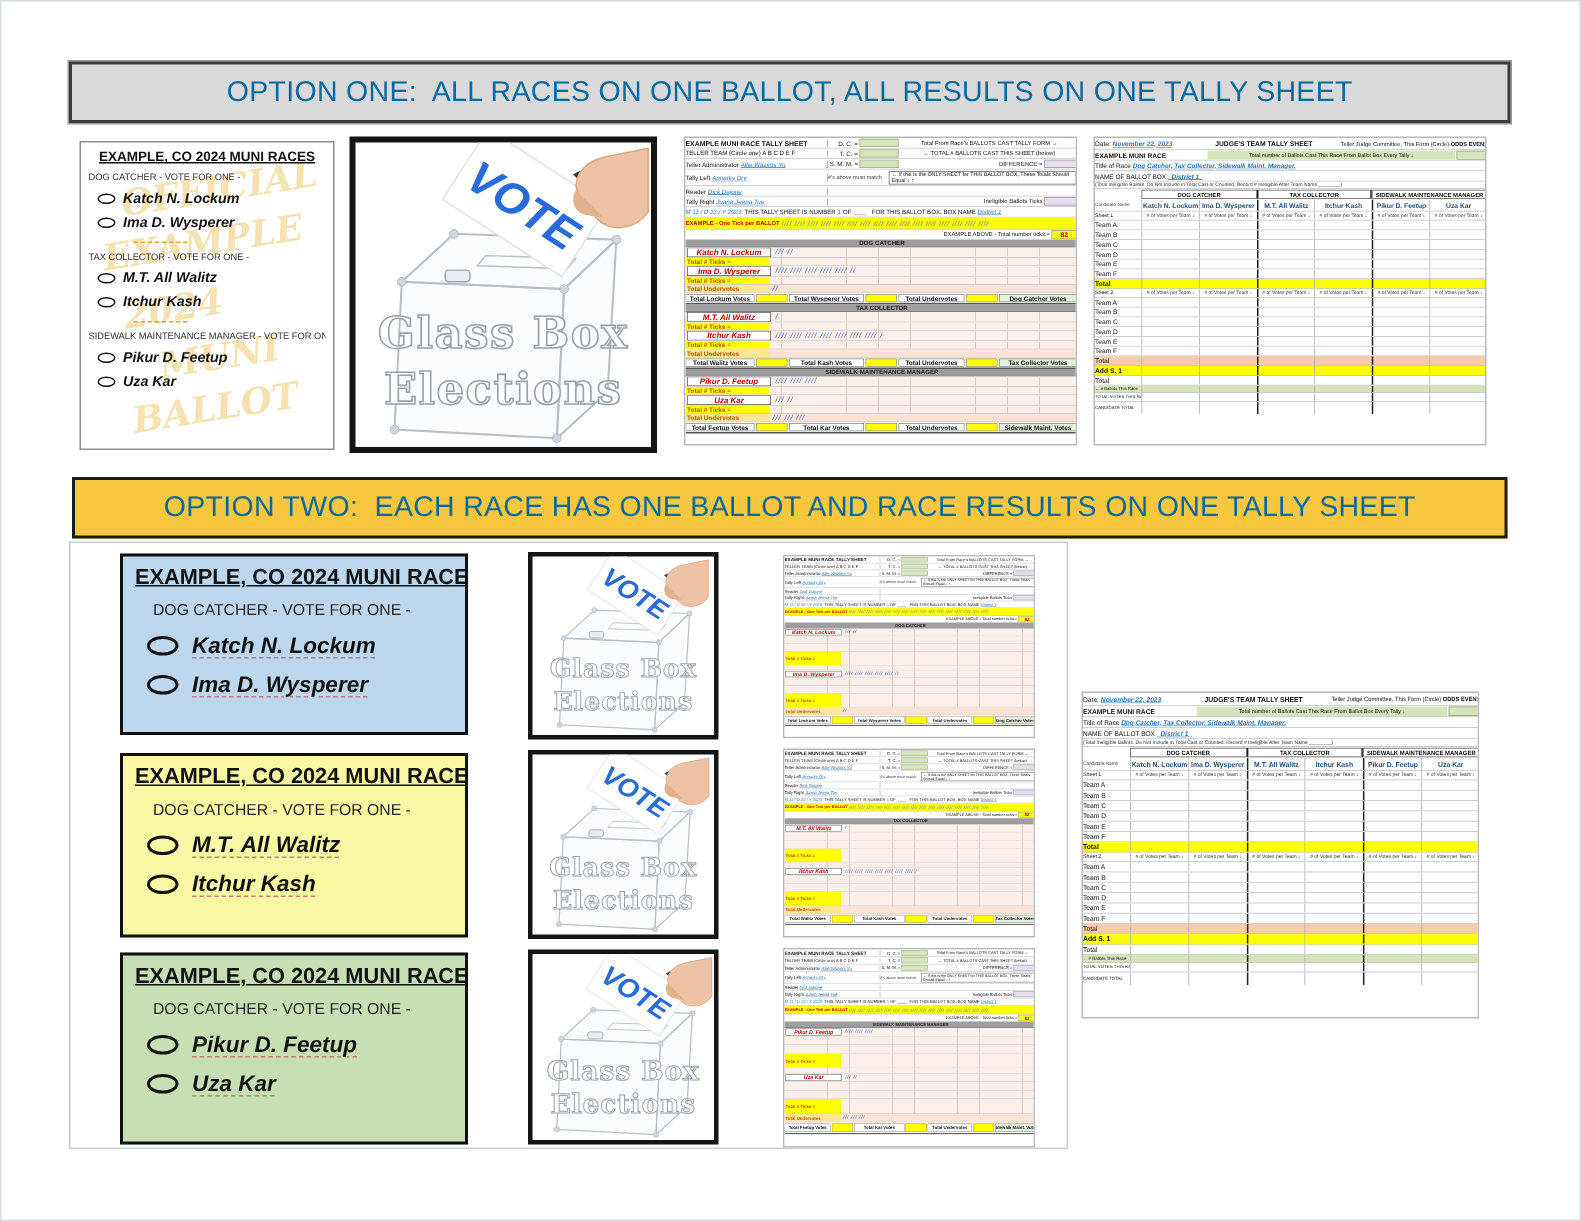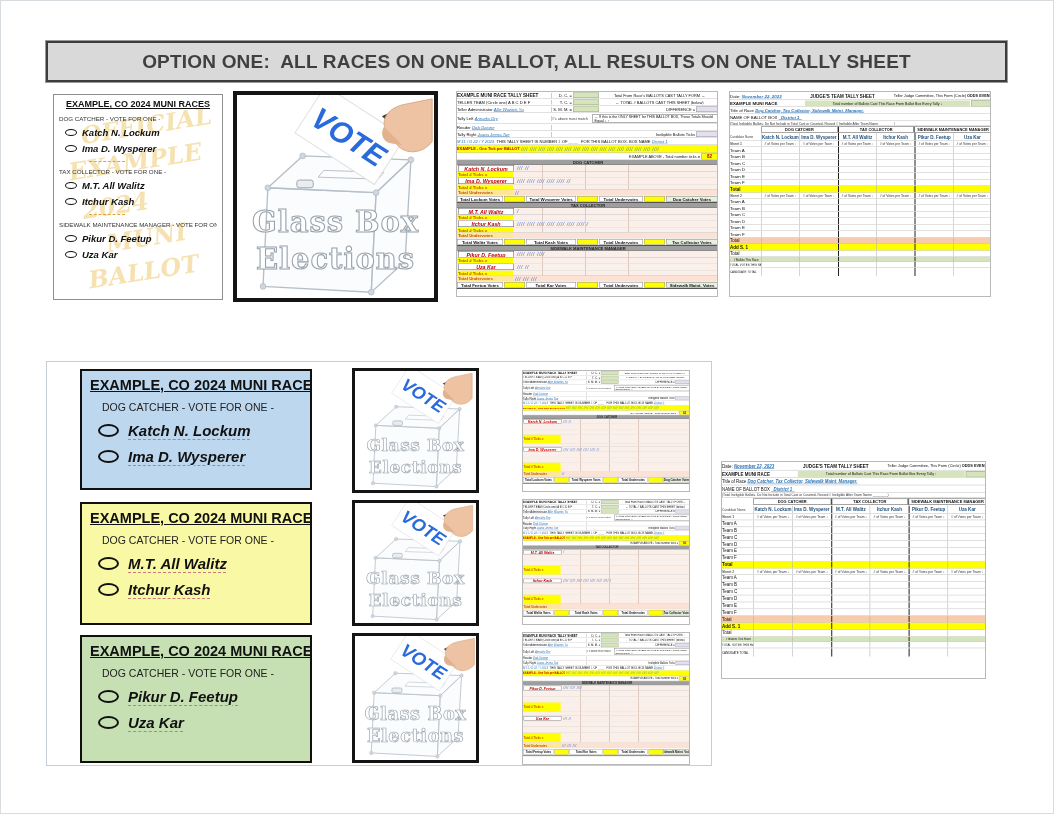--- a/index.html
+++ b/index.html
@@ -2,21 +2,21 @@
 <html><head>
 <meta charset="utf-8">
 <style>
   *{margin:0;padding:0;box-sizing:border-box}
   html,body{background:#fff}
   body{font-family:"Liberation Sans",sans-serif;color:#111}
   .page{position:relative;width:1054px;height:814px;background:#fff;border:1px solid #d7dce1;overflow:hidden}
 
   
   .banner{position:absolute;display:flex;align-items:center;justify-content:center;
-          font-weight:bold;font-size:19px;letter-spacing:.2px;color:#404040;white-space:pre}
+          font-weight:normal;font-size:19px;letter-spacing:.2px;color:#0369a1;white-space:pre}
   .banner-one{left:45px;top:40px;width:961px;height:41px;background:#D9D9D9;
               border:2px solid #3c3c3c;box-shadow:0 0 0 1px #9a9a9a}
   .banner-two{left:47px;top:317px;width:957px;height:41px;background:#F9C73F;border:2px solid #1c1c1c}
 
   
   .ballot-full{position:absolute;left:52px;top:93px;width:170px;height:206px;background:#fff;
                border:1px solid #8f8f8f;padding:4px 5px;overflow:hidden}
   .bf-wm{position:absolute;font-family:"DejaVu Serif",serif;font-style:italic;font-weight:bold;
          color:#F5E2B0;pointer-events:none;z-index:0;white-space:nowrap}
   .bf-content{position:relative;z-index:1}
@@ -515,20 +515,23 @@
           <div class="c" style="flex:0 0 76.8px;border-left:1px solid #aaa;font-size:6.6px;color:#333;text-align:center;height:100%;display:flex;align-items:center;justify-content:center;"></div>
           <div class="c" style="flex:0 0 76.8px;border-left:1px solid #aaa;font-size:6.6px;color:#333;text-align:center;height:100%;display:flex;align-items:center;justify-content:center;"></div>
           <div class="c" style="flex:0 0 76.8px;border-left:2.6px solid #222;font-size:6.6px;color:#333;text-align:center;height:100%;display:flex;align-items:center;justify-content:center;"></div>
           <div class="c" style="flex:0 0 76.8px;border-left:1px solid #aaa;font-size:6.6px;color:#333;text-align:center;height:100%;display:flex;align-items:center;justify-content:center;"></div>
           <div class="c" style="flex:0 0 76.8px;border-left:2.6px solid #222;font-size:6.6px;color:#333;text-align:center;height:100%;display:flex;align-items:center;justify-content:center;"></div>
           <div class="c" style="flex:0 0 76.8px;border-left:1px solid #aaa;font-size:6.6px;color:#333;text-align:center;height:100%;display:flex;align-items:center;justify-content:center;"></div>
         </div>
       </div>
   </div>
 
+  <div class="banner banner-two">
+    <span>OPTION TWO:  EACH RACE HAS ONE BALLOT AND RACE RESULTS ON ONE TALLY SHEET</span>
+  </div>
 
   <div class="opt2">
     <div class="ballot2 b2-0" id="b2-0" style="background: rgb(189, 215, 238);">
         <div class="b2-title">EXAMPLE, CO  2024 MUNI RACES</div>
      <div class="b2-race">DOG CATCHER - VOTE FOR ONE -</div>
         <div class="b2-cand">
        <span class="b2-oval"></span>
        <span class="b2-name">Katch N. Lockum</span>
         </div>
         <div class="b2-cand">

